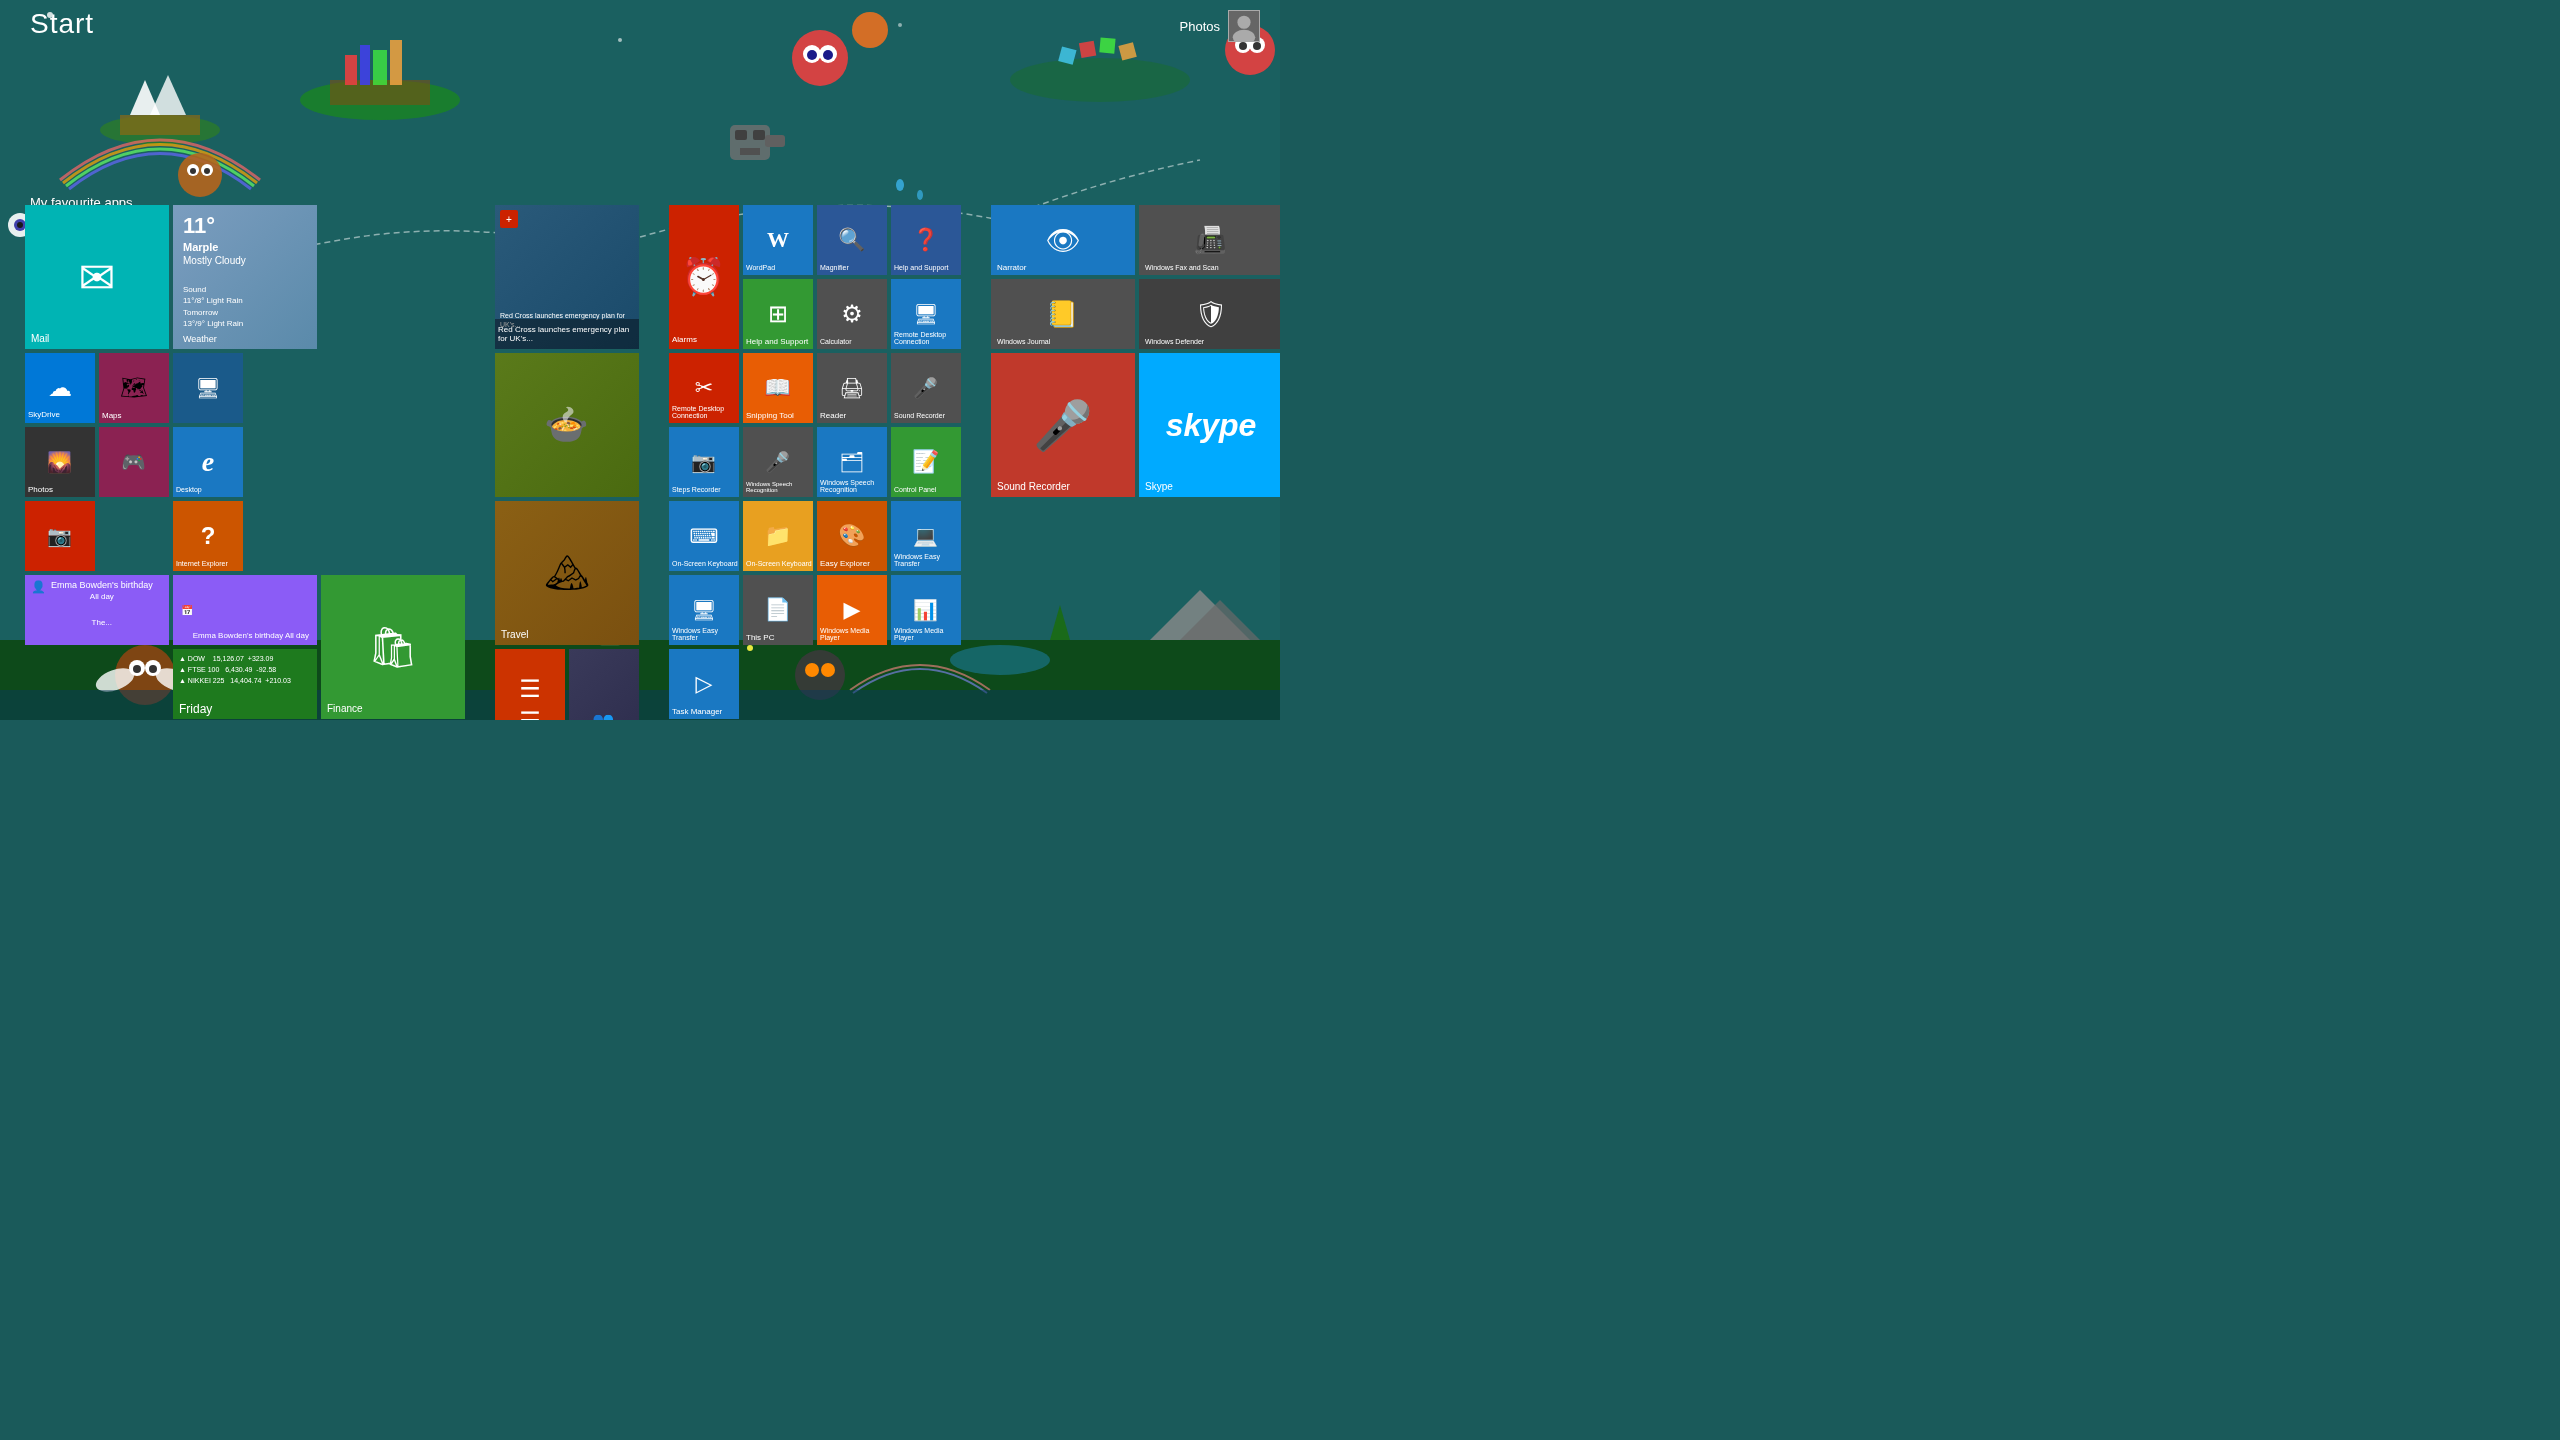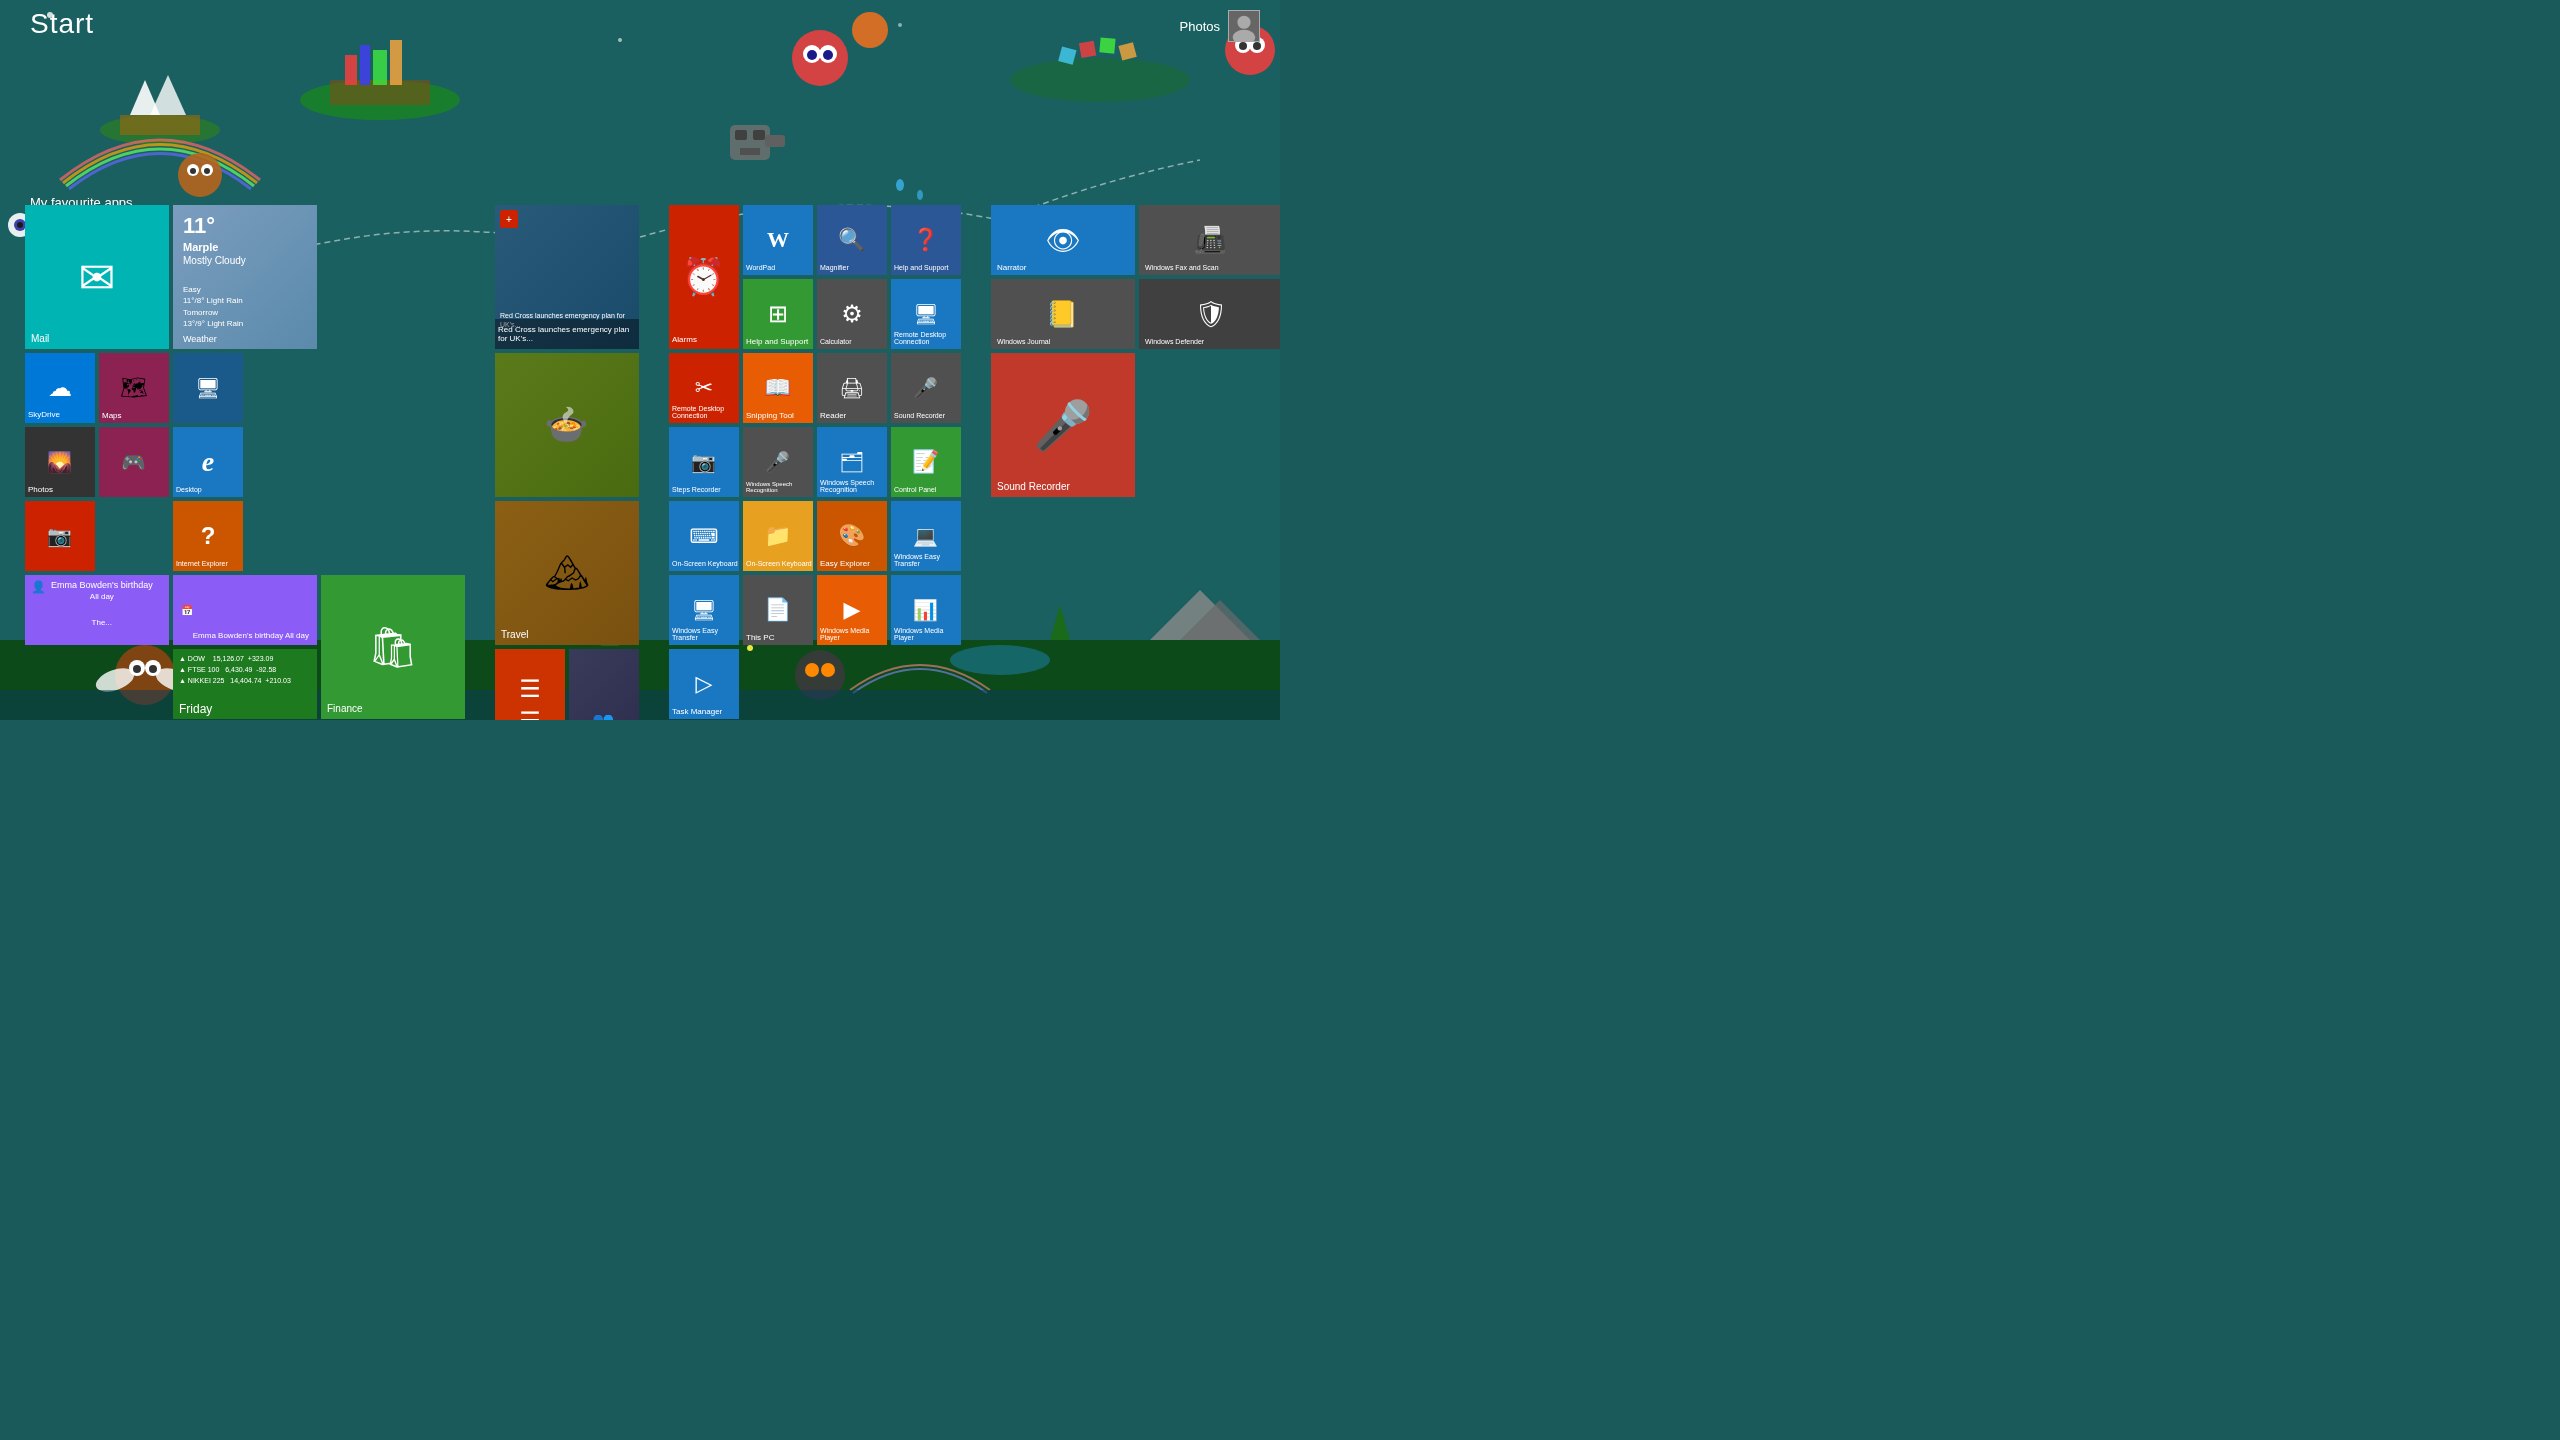--- a/index.html
+++ b/index.html
@@ -276,21 +276,21 @@
       <div style="width:144px;height:144px;background:#00b4b4;position:relative;cursor:pointer;display:flex;flex-direction:column;align-items:center;justify-content:center;">
         <div style="font-size:44px;color:white;">✉</div>
         <div style="position:absolute;bottom:5px;left:6px;color:white;font-size:10px;">Mail</div>
       </div>
 
       <div class="weather-tile">
         <div class="weather-temp">11°</div>
         <div class="weather-city">Marple</div>
         <div class="weather-condition">Mostly Cloudy</div>
         <div class="weather-details">
-          <span>Easy</span><br>
+          <span>Sound</span><br>
           <span>11°/8° Light Rain</span><br>
           <span>Tomorrow</span><br>
           <span>13°/9° Light Rain</span>
         </div>
         <div class="weather-label">Weather</div>
       </div>
     </div>
 
     <div class="row-group">
 
@@ -575,16 +575,20 @@
       </div>
     </div>
 
     <div class="row-group">
 
       <div style="width:144px;height:144px;background:#c0392b;position:relative;cursor:pointer;display:flex;flex-direction:column;align-items:center;justify-content:center;">
         <div style="font-size:48px;color:white;">🎤</div>
         <div style="position:absolute;bottom:5px;left:6px;color:white;font-size:10px;">Sound Recorder</div>
       </div>
 
+      <div style="width:144px;height:144px;background:#00aaff;position:relative;cursor:pointer;display:flex;flex-direction:column;align-items:center;justify-content:center;">
+        <div style="font-size:32px;color:white;font-style:italic;font-weight:bold;font-family:sans-serif;">skype</div>
+        <div style="position:absolute;bottom:5px;left:6px;color:white;font-size:10px;">Skype</div>
+      </div>
     </div>
   </div>
 
 </div>
 
 </body></html>

